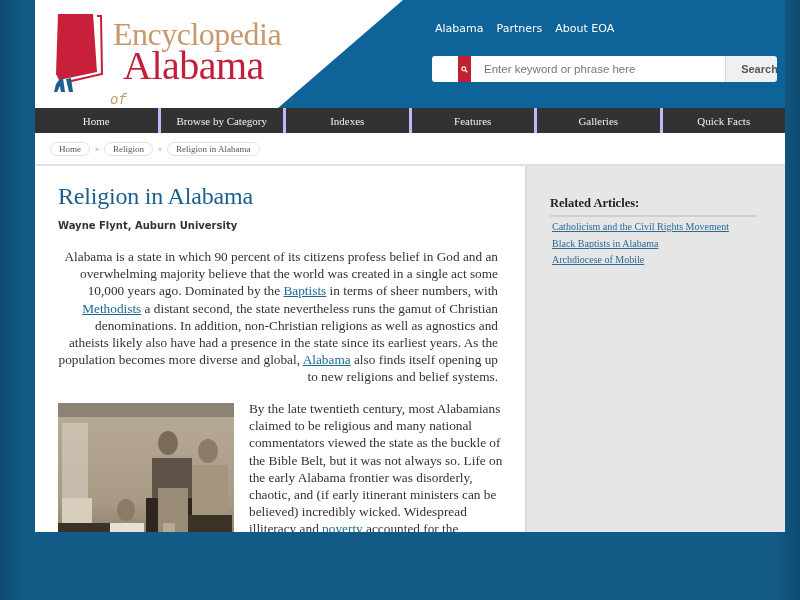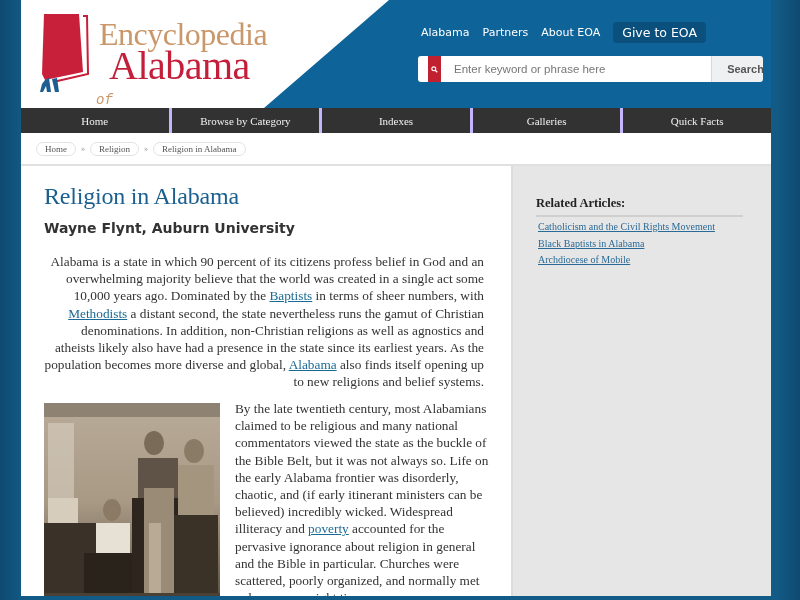--- a/index.html
+++ b/index.html
@@ -3,21 +3,21 @@
 <meta charset="utf-8">
 <style>
   * { box-sizing: border-box; margin: 0; padding: 0; }
   html, body { width: 800px; height: 600px; overflow: hidden; }
   body {
     background: linear-gradient(to right, #0f4a70 0px, #125b86 25px, #125b86 775px, #0f4a70 800px);
     font-family: "Liberation Serif", serif;
     position: relative;
   }
   .page {
-    position: absolute; left: 21px; top: 0; width: 750px; height: 596px;
+    position: absolute; left: 35px; top: 0; width: 750px; height: 532px;
     background: #ffffff; overflow: hidden;
   }
   
   .header { position: relative; height: 108px; background: #ffffff; overflow: hidden; }
   .header-blue {
     position: absolute; left: 0; top: 0; width: 750px; height: 108px;
     background: #0e6399;
     clip-path: polygon(368px 0, 750px 0, 750px 108px, 243px 108px);
   }
   .logo { position: absolute; left: 18px; top: 12px; width: 215px; height: 82px; }
@@ -39,21 +39,21 @@
     color: #ffffff; font-family: "DejaVu Sans", sans-serif; font-size: 11px;
     margin-right: 13px; cursor: pointer; white-space: nowrap;
   }
   .give-btn {
     background: #0b4f7d; color: #fff; font-family: "DejaVu Sans", sans-serif; font-size: 12.5px;
     padding: 3px 9px; border-radius: 4px; white-space: nowrap;
   }
   .search { position: absolute; left: 397px; top: 56px; width: 345px; height: 26px; display: flex; }
   .search-box {
     flex: 1; background: #fff; border-radius: 3px 0 0 3px; display: flex; align-items: center;
-    padding-left: 10px;
+    padding-left: 26px;
   }
   .search-icon-box {
     width: 13px; height: 26px; background: #c0202f; display: flex; align-items: center; justify-content: center;
   }
   .search-input {
     flex: 1; border: none; outline: none; height: 24px; padding-left: 13px;
     font-family: "Liberation Sans", sans-serif; font-size: 11.5px; color: #666; background: transparent;
   }
   .search-input::placeholder { color: #777; }
   .search-btn {
@@ -77,21 +77,21 @@
     border: 1px solid #e2e2e2; border-radius: 9px; padding: 1px 8px; font-size: 9px; color: #555;
     background: #fff; cursor: pointer;
   }
   .crumb-sep { font-size: 8px; color: #999; margin: 0 5px; }
   
   .content { display: flex; height: 432px; }
   .main { width: 490px; padding: 17px 0 0 23px; position: relative; }
   .sidebar { width: 260px; background: #e6e6e6; border-left: 2px solid #dcdcdc; padding: 10px 0 0 12px; }
   .title { font-size: 24px; color: #1a5f8f; font-weight: normal; letter-spacing: -0.2px; }
   .author {
-    font-family: "DejaVu Sans", sans-serif; font-weight: bold; font-size: 14px; color: #333; margin-top: 10px;
+    font-family: "DejaVu Sans", sans-serif; font-weight: bold; font-size: 10px; color: #333; margin-top: 10px;
   }
   .para {
     font-size: 13.3px; line-height: 17.2px; color: #333; margin-top: 17px; width: 440px; text-align: right;
   }
   .para a, .para2 a { color: #1a6a93; text-decoration: underline; }
   .figure { position: absolute; left: 23px; top: 237px; width: 176px; height: 200px; overflow: hidden; }
   .para2 {
     position: absolute; left: 214px; top: 234px; width: 262px;
     font-size: 13.3px; line-height: 17.2px; color: #333;
   }
@@ -135,41 +135,41 @@
       </svg>
       <span class="logo-text-1">Encyclopedia</span>
       <span class="logo-text-of">of</span>
       <span class="logo-text-2">Alabama</span>
     </div>
 
     <div class="toplinks">
       <span class="toplink">Alabama</span>
       <span class="toplink">Partners</span>
       <span class="toplink">About EOA</span>
-      <span class="give-btn">Give to EOA</span>
     </div>
 
     <div class="search">
       <div class="search-box">
         <div class="search-icon-box">
           <svg width="7" height="7" viewBox="0 0 10 10">
               <circle cx="4" cy="4" r="2.8" fill="none" stroke="#fff" stroke-width="1.6"></circle>
               <line x1="6" y1="6" x2="9" y2="9" stroke="#fff" stroke-width="1.8"></line>
             </svg>
         </div>
         <input class="search-input" type="text" placeholder="Enter keyword or phrase here" style="">
       </div>
       <div class="search-btn">Search</div>
     </div>
   </div>
 
   <div class="nav">
     <div class="nav-item">Home</div>
     <div class="nav-item">Browse by Category</div>
     <div class="nav-item">Indexes</div>
+    <div class="nav-item">Features</div>
     <div class="nav-item">Galleries</div>
     <div class="nav-item">Quick Facts</div>
   </div>
 
   <div class="breadcrumb-bar">
     <span class="crumb">Home</span>
     <span class="crumb-sep">»</span>
     <span class="crumb">Religion</span>
     <span class="crumb-sep">»</span>
     <span class="crumb">Religion in Alabama</span>

